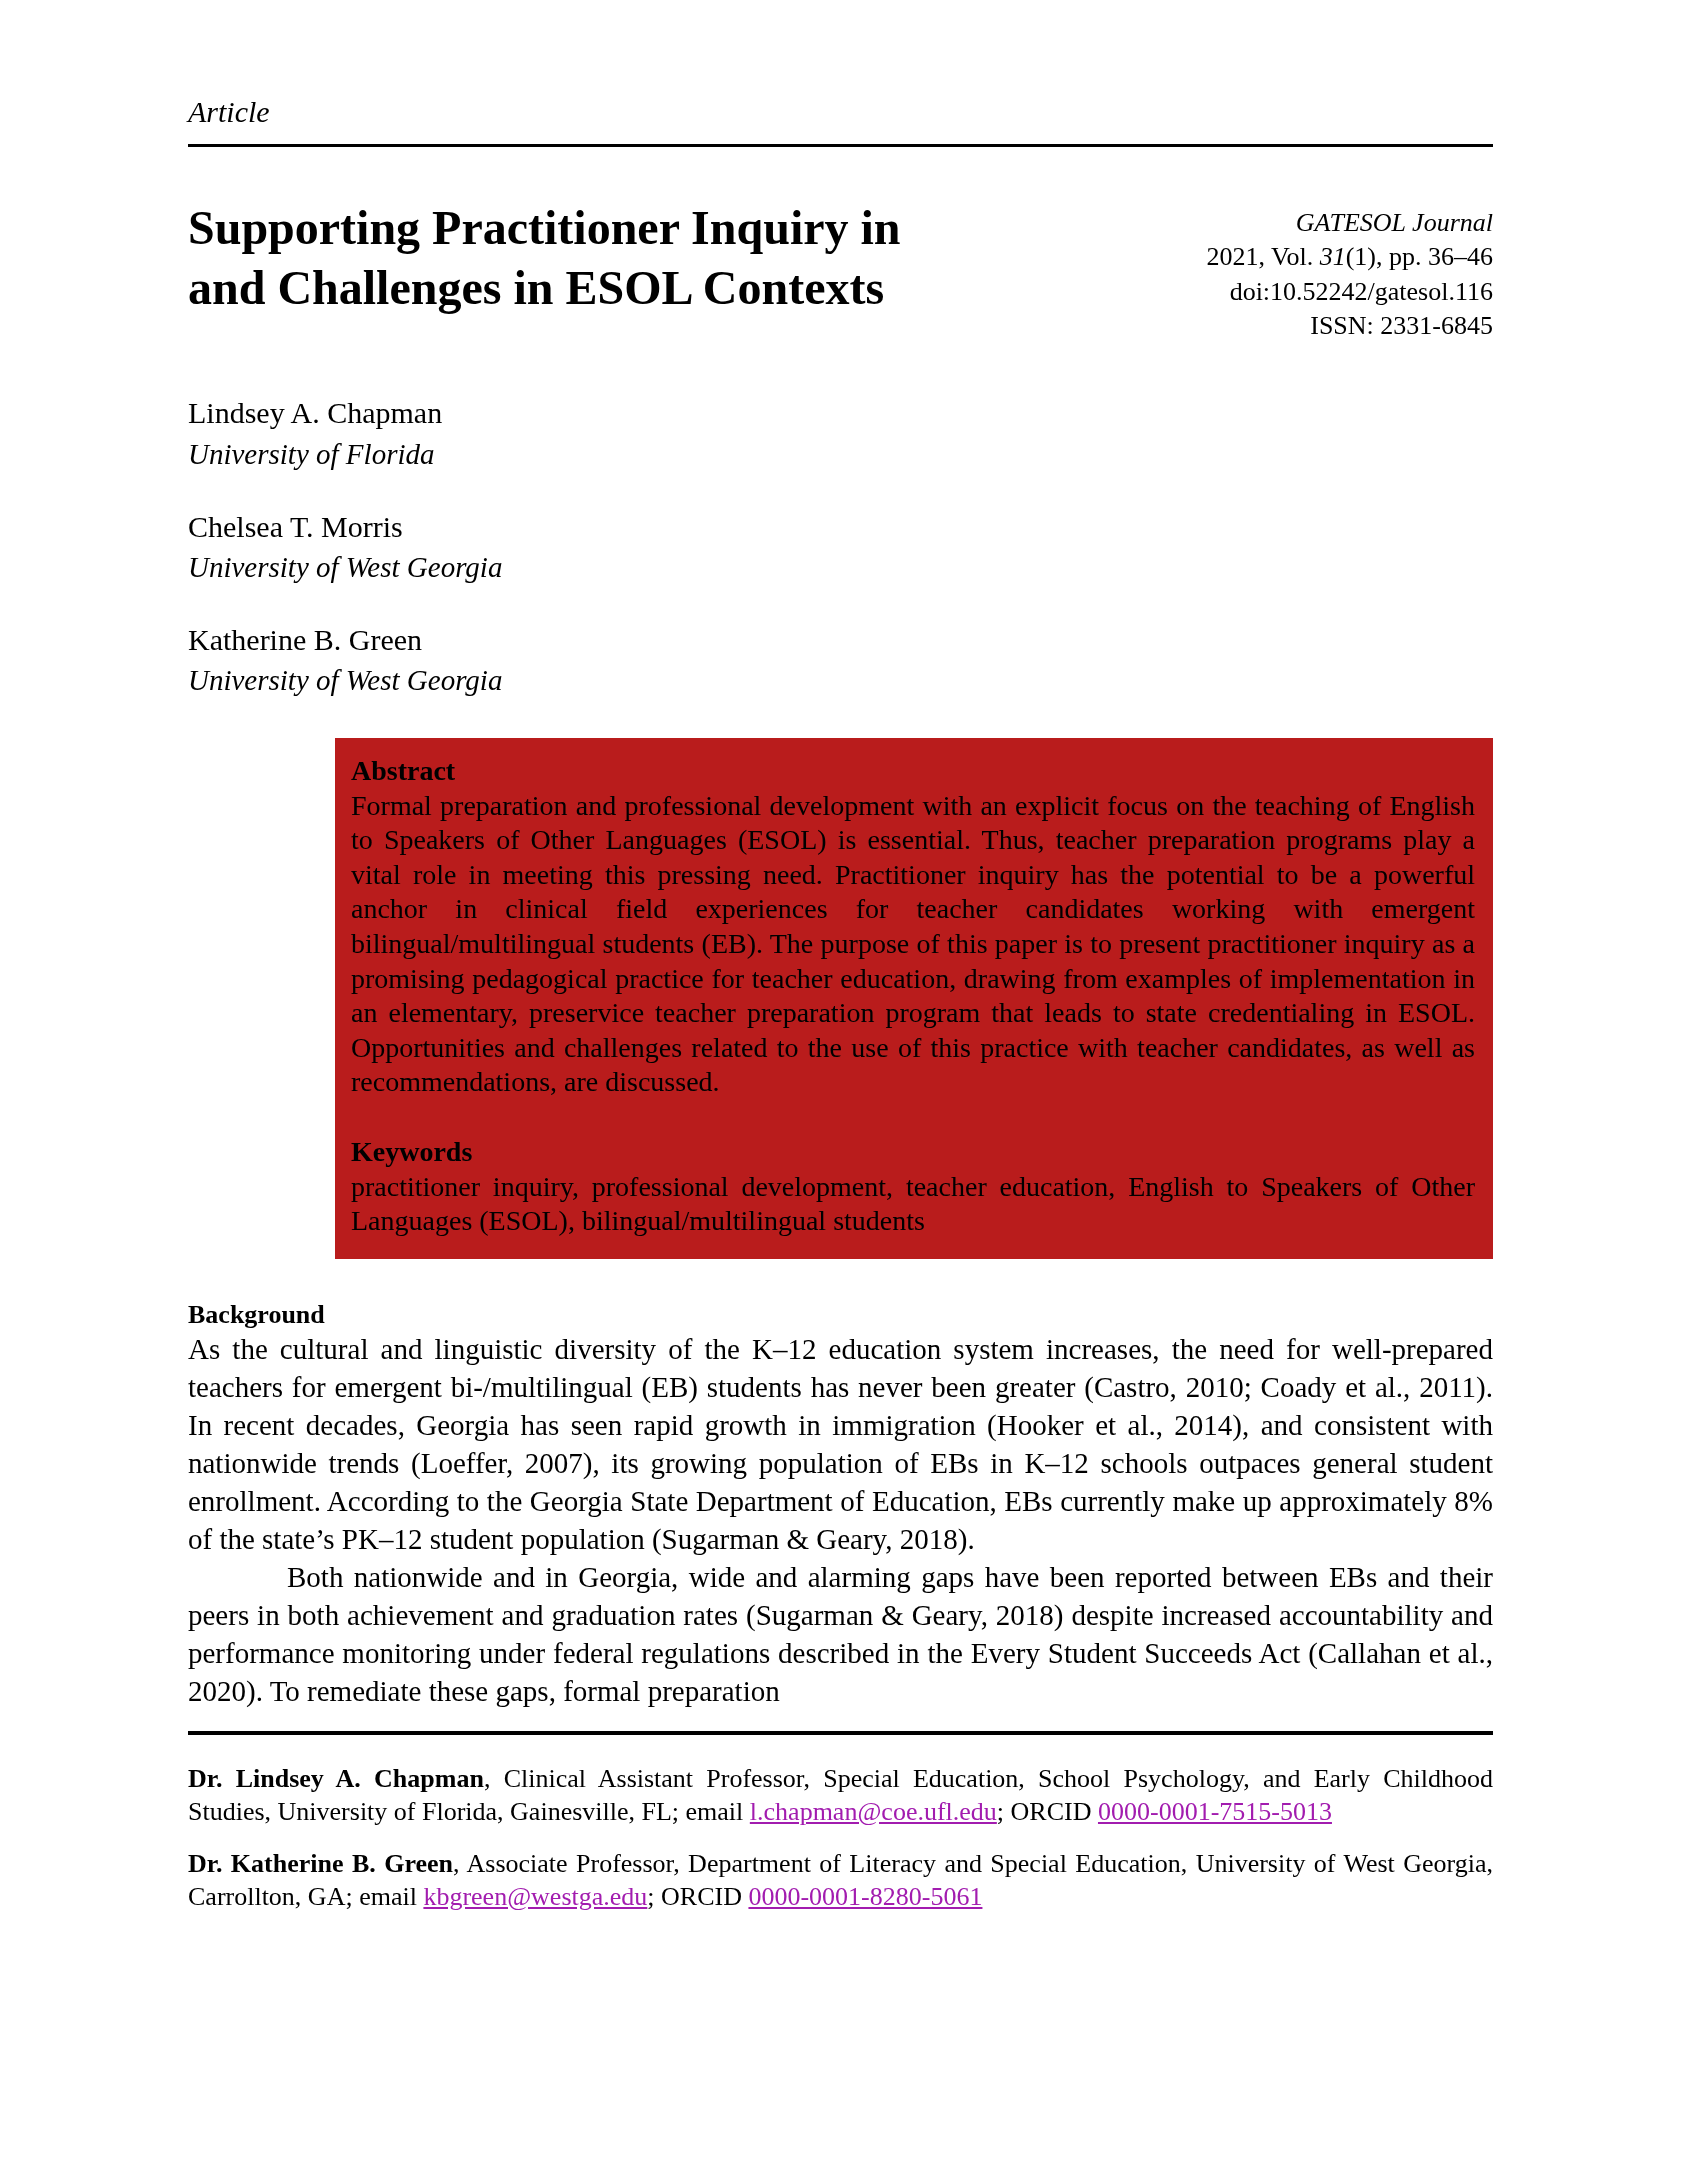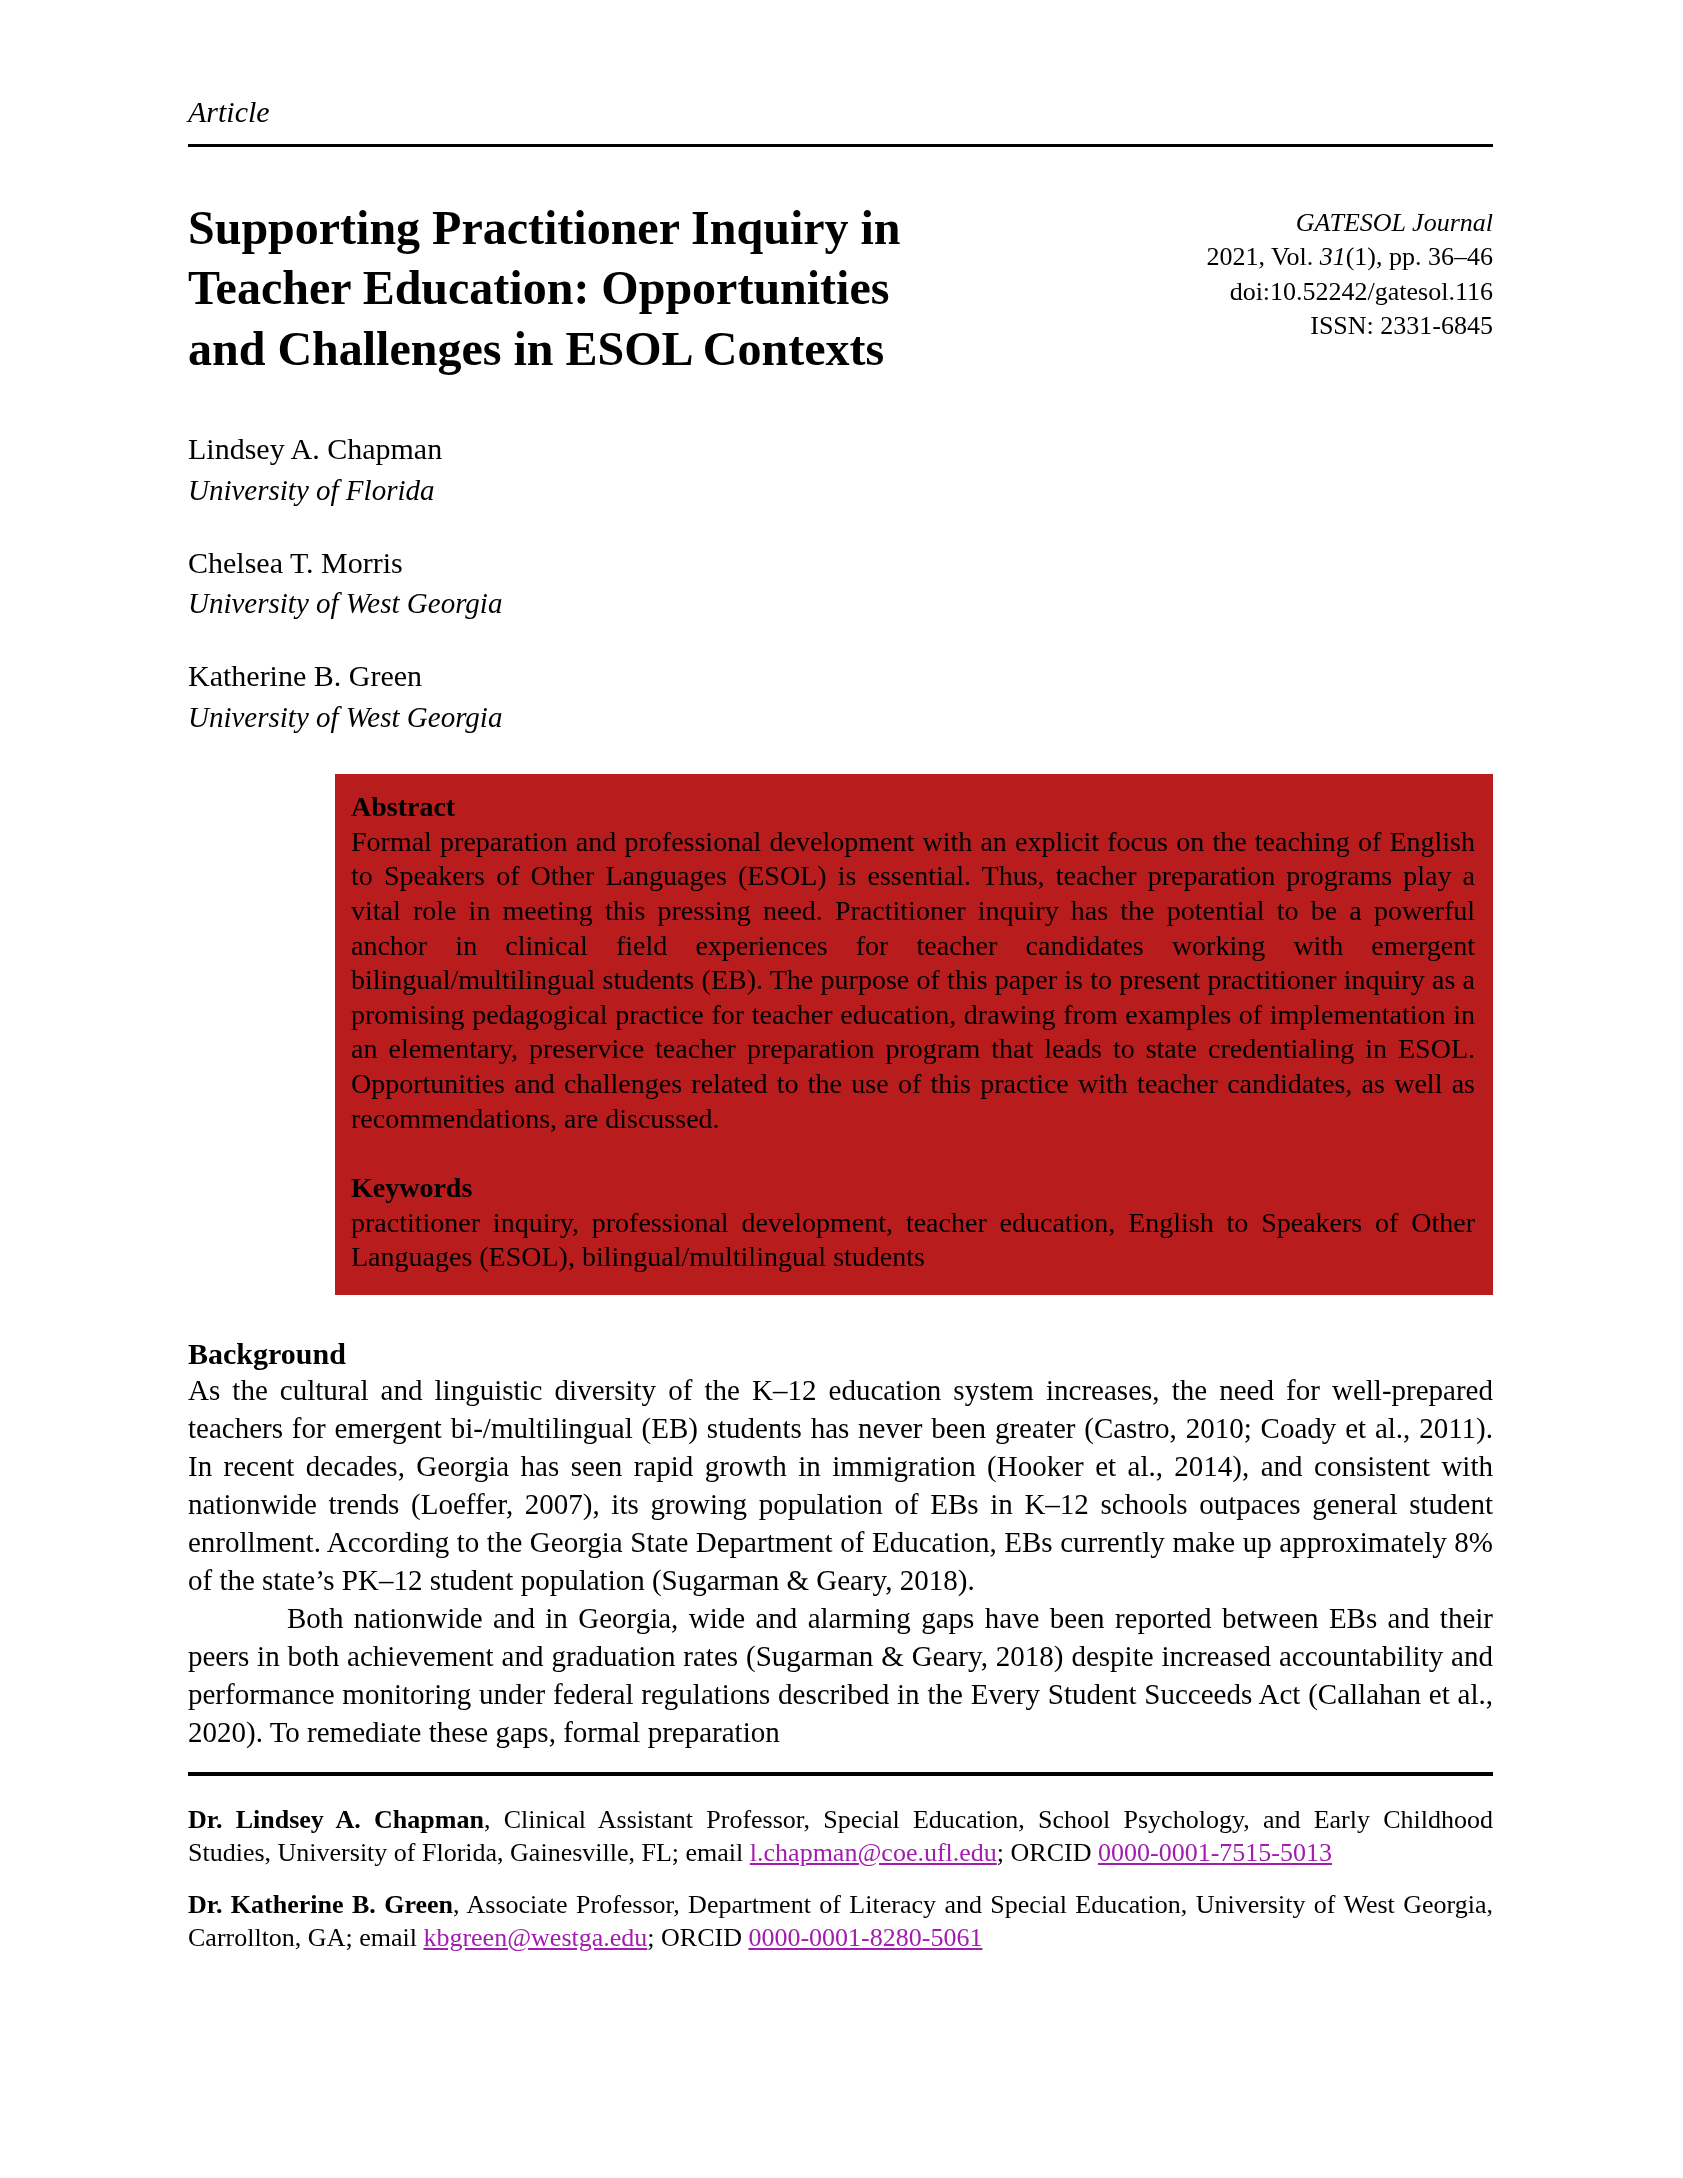--- a/index.html
+++ b/index.html
@@ -65,21 +65,21 @@
     margin: 40px 0 0 147px;
     padding: 16px 18px 20px 16px;
     font-size: 28px;
     line-height: 1.235;
   }
   .abstract-heading { font-weight: bold; }
   .abstract-body { text-align: justify; margin: 0; }
   .keywords-heading { font-weight: bold; margin-top: 35px; }
   .keywords-body { text-align: justify; margin: 0; }
   .section-heading {
-    font-size: 30px;
+    font-size: 26px;
     font-weight: bold;
     margin-top: 40px;
     line-height: 1.25;
   }
   .body-para {
     font-size: 29px;
     line-height: 1.31;
     text-align: justify;
     margin: 0;
   }
@@ -109,21 +109,20 @@
 <body>
 
 <div class="page">
 
   <div class="kicker">Article</div>
   <hr class="header-rule">
 
   <div class="title-row">
     <div class="paper-title">
       <div>Supporting Practitioner Inquiry in</div>
-      <div>Teacher Education: Opportunities</div>
       <div>and Challenges in ESOL Contexts</div>
     </div>
     <div class="journal-info">
       <div class="journal-name">GATESOL Journal</div>
       <div><span>2021, Vol. </span><span class="vol-italic">31</span><span>(1), pp. 36–46</span></div>
       <div>doi:10.52242/gatesol.116</div>
       <div>ISSN: 2331-6845</div>
     </div>
   </div>
 

